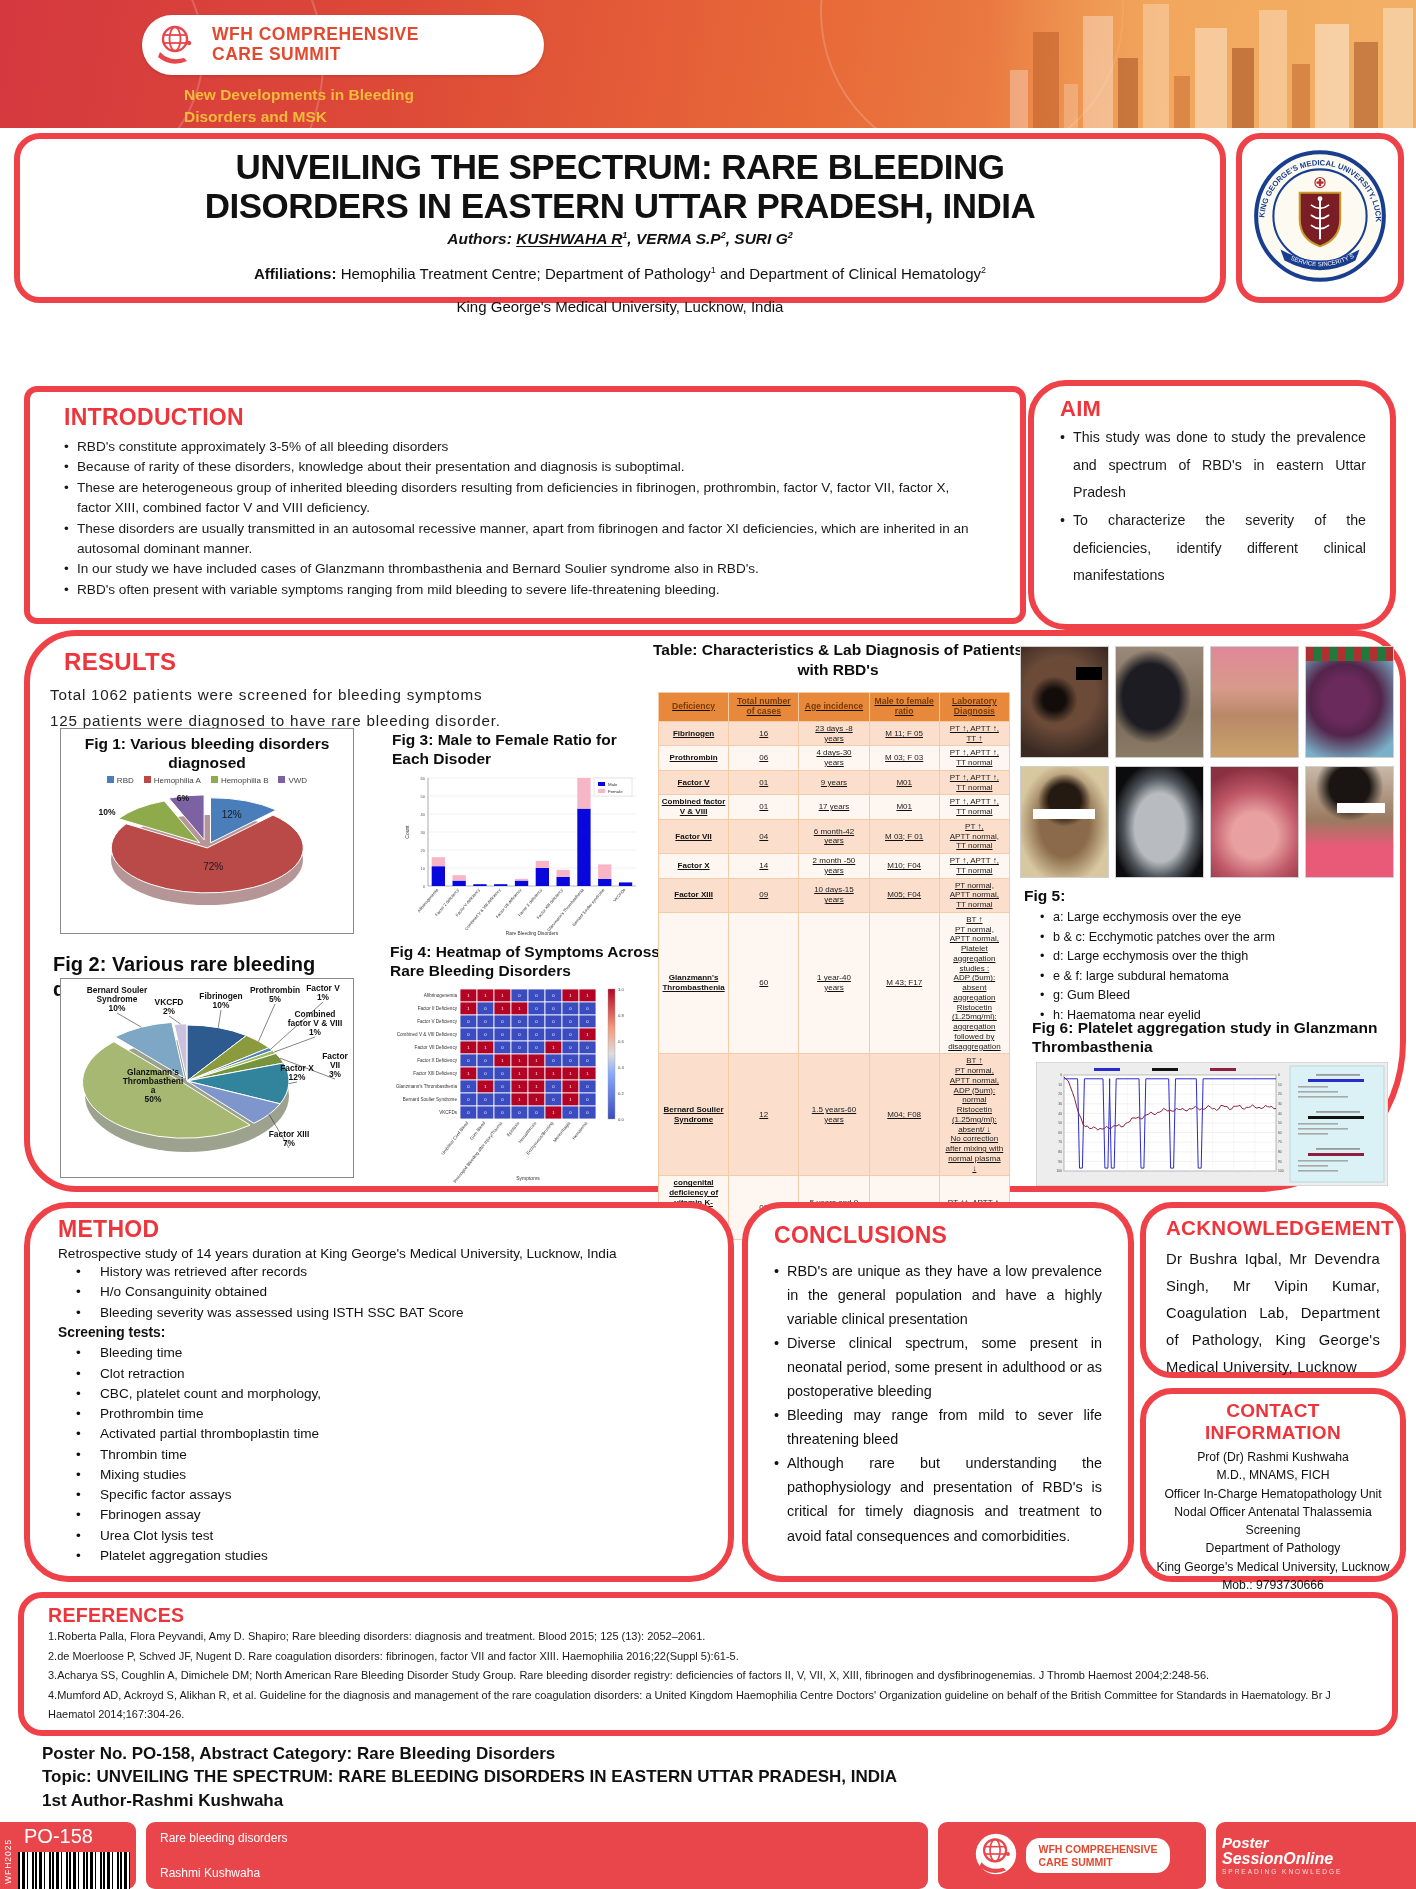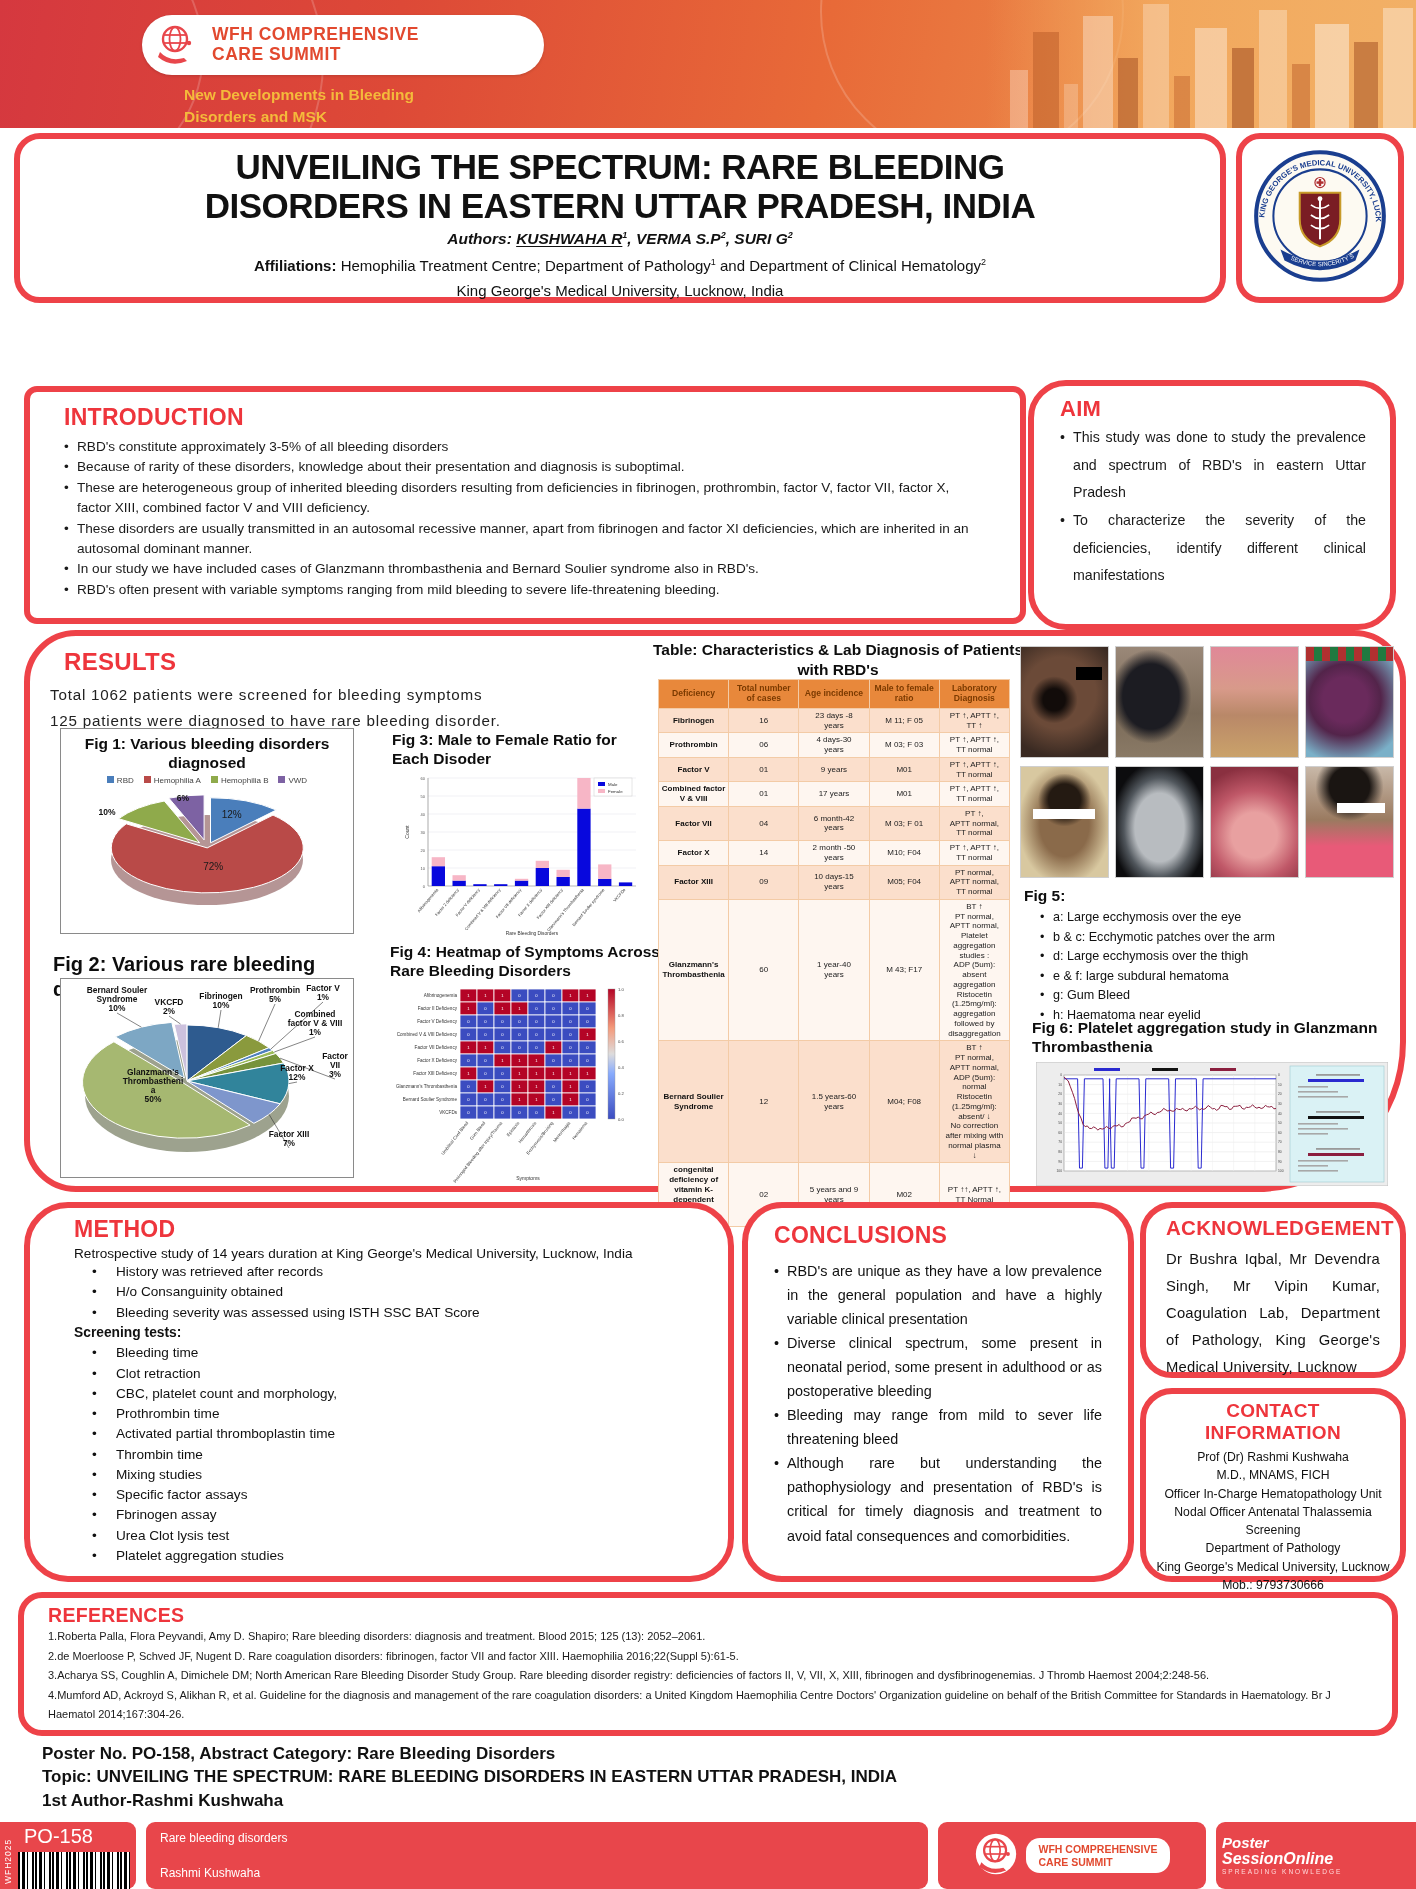--- a/index.html
+++ b/index.html
@@ -14,21 +14,21 @@
   .hdr-logo-txt{color:#e2492f;font-weight:bold;font-size:17.5px;line-height:1.12;letter-spacing:.5px;}
   .hdr-sub{position:absolute;left:184px;top:84px;color:#f4ba3b;font-weight:bold;font-size:15.5px;line-height:1.4;}
   
   .card{position:absolute;background:#fff;border:6px solid #ee4248;box-sizing:border-box;}
   .h-red{color:#ee353c;font-weight:bold;letter-spacing:.3px;}
   
   .title-card{left:14px;top:133px;width:1212px;height:170px;border-radius:26px;text-align:center;}
   .title-l{font-size:35px;font-weight:bold;line-height:1.12;letter-spacing:-.5px;}
   .authors{font-size:15.5px;font-weight:bold;font-style:italic;margin-top:5px;}
   .authors u{text-decoration:underline;}
-  .affil{font-size:15px;margin-top:8px;}
+  .affil{font-size:15px;margin-top:16px;}
   .affil b{font-weight:bold;}
   sup{font-size:9px;}
   .logo-card{left:1236px;top:133px;width:168px;height:170px;border-radius:24px;display:flex;align-items:center;justify-content:center;}
   
   .intro-card{left:24px;top:386px;width:1002px;height:238px;border-radius:13px;padding:12px 34px;}
   .intro-card .blt{font-size:13.6px;line-height:1.5;color:#1a1a1a;}
   .aim-card{left:1028px;top:380px;width:368px;height:250px;border-radius:38px;padding:10px 24px 10px 26px;}
   .aim-card .blt{font-size:14.2px;line-height:1.95;text-align:justify;color:#1a1a1a;}
   .blt{position:relative;padding-left:13px;}
   .blt::before{content:"\2022";position:absolute;left:0;}
@@ -46,21 +46,21 @@
   table.rbd td{font-size:8px;padding:2px 2px;border:1px solid #f3cba6;text-align:center;vertical-align:middle;white-space:pre-line;line-height:1.22;color:#222;}
   table.rbd td.c0{font-weight:bold;color:#111;}
   table.rbd tr.odd{background:#fbdfcc;}
   table.rbd tr.even{background:#fef6f0;}
   
   .photos{position:absolute;display:grid;grid-template-columns:repeat(4,89px);grid-auto-rows:112px;gap:8px 6px;}
   .ph{position:relative;border:1px solid #cfcfcf;box-sizing:border-box;}
   .censor{position:absolute;}
   .blt-f{font-size:12.6px;line-height:1.55;}
   
-  .method-card{left:24px;top:1202px;width:710px;height:380px;border-radius:44px;padding:8px 44px;}
+  .method-card{left:24px;top:1202px;width:710px;height:380px;border-radius:44px;padding:8px 28px;}
   .method-intro{font-size:13.6px;margin:2px 0 1px 0;}
   .method-card .blt-m{font-size:13.6px;line-height:1.49;position:relative;padding-left:42px;}
   .blt-m::before{content:"\2022";position:absolute;left:18px;}
   .method-sub{font-size:13.8px;font-weight:bold;line-height:1.5;}
   .concl-card{left:742px;top:1202px;width:392px;height:380px;border-radius:40px;padding:14px 26px;}
   .concl-card .blt{font-size:14.4px;line-height:1.67;text-align:justify;}
   .ack-card{left:1140px;top:1202px;width:266px;height:176px;border-radius:32px;padding:8px 20px;}
   .ack-text{font-size:14.8px;line-height:1.82;text-align:justify;letter-spacing:.2px;}
   .contact-card{left:1140px;top:1388px;width:266px;height:194px;border-radius:32px;padding:6px 10px;text-align:center;}
   .ct-line{font-size:12.2px;line-height:1.5;}
@@ -508,21 +508,21 @@
         <text x="222" y="58.6" font-size="4.2" text-anchor="start" fill="#444" font-family="Liberation Sans, sans-serif">0.6</text>
         <text x="222" y="84.6" font-size="4.2" text-anchor="start" fill="#444" font-family="Liberation Sans, sans-serif">0.4</text>
         <text x="222" y="110.6" font-size="4.2" text-anchor="start" fill="#444" font-family="Liberation Sans, sans-serif">0.2</text>
         <text x="222" y="136.6" font-size="4.2" text-anchor="start" fill="#444" font-family="Liberation Sans, sans-serif">0.0</text>
         <text x="132" y="196" font-size="5" text-anchor="middle" fill="#333" font-family="Liberation Sans, sans-serif">Symptoms</text>
       </svg></div>
 
   <div class="abs rbd-title" style="left:608px;top:4px;width:400px;">
     <span>Table: Characteristics &amp; Lab Diagnosis of Patients</span><br><span>with RBD's</span>
   </div>
-  <table class="rbd abs" style="left:628px;top:43px;">
+  <table class="rbd abs" style="left:628px;top:56px;text-decoration:underline;">
       <thead>
         <tr>
           <th style="white-space: pre-line;">Deficiency</th>
           <th style="white-space: pre-line;">Total number
 of cases</th>
           <th style="white-space: pre-line;">Age incidence</th>
           <th style="white-space: pre-line;">Male to female
 ratio</th>
           <th style="white-space: pre-line;">Laboratory
 Diagnosis</th>

